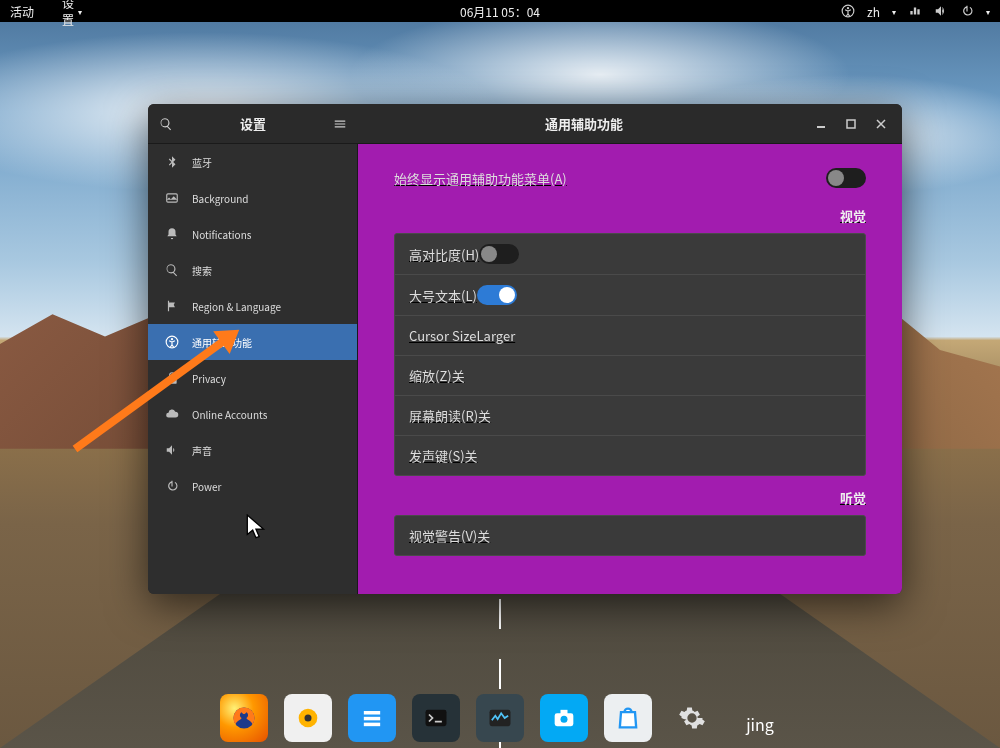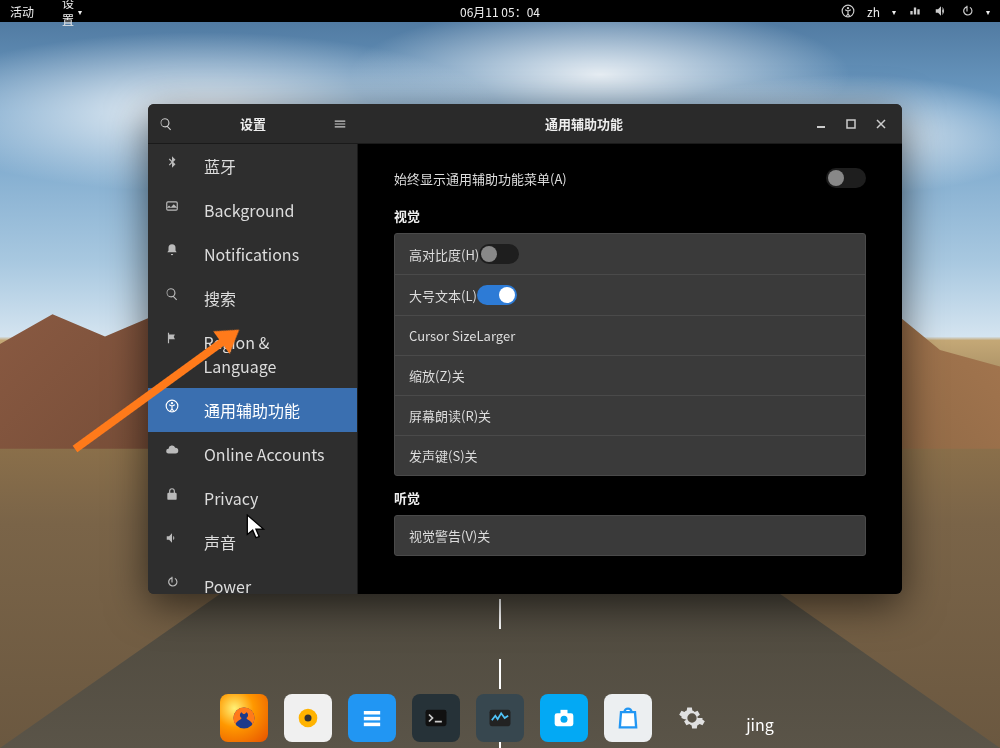--- a/index.html
+++ b/index.html
@@ -72,31 +72,31 @@
   border-bottom: 1px solid #1a1a1a; position: relative;
 }
 .tb-title-right { flex: 1; text-align: center; color: #eee; font-size: 13px; font-weight: 600; }
 .win-buttons { display: flex; gap: 8px; margin-right: 10px; }
 .win-btn { width: 22px; height: 22px; border-radius: 50%; display: flex; align-items: center; justify-content: center; cursor: pointer; }
 .win-btn svg { width: 10px; height: 10px; fill: #ccc; }
 
 .window-body { display: flex; height: calc(100% - 40px); }
 .sidebar { width: 210px; background: #2e2e2e; overflow-y: auto; border-right: 1px solid #1a1a1a; }
 .side-item {
-  display: flex; gap: 24px;
-  padding: 10px 16px; color: #ddd; font-size: 16px; cursor: pointer;
+  display: flex; align-items: center; gap: 12px;
+  padding: 10px 16px; color: #ddd; font-size: 10px; cursor: pointer;
 }
 .side-item.selected { background: #3a6fb0; color: #fff; }
 .side-item .icon { width: 16px; height: 16px; display: flex; align-items: center; justify-content: center; }
 .side-item .icon svg { width: 14px; height: 14px; fill: #bbb; }
 .side-item.selected .icon svg { fill: #fff; }
 
-.content { flex: 1; background: #000000; overflow-y: auto; padding: 24px 36px; }
+.content { flex: 1; background: #a21caf; overflow-y: auto; padding: 24px 36px; text-decoration: underline; }
 .row-top { display: flex; justify-content: space-between; align-items: center; margin-bottom: 18px; }
-.section-label { color: #eee; font-size: 13px; font-weight: 600; margin-bottom: 8px; margin-top: 12px; }
+.section-label { color: #eee; font-size: 13px; font-weight: 600; margin-bottom: 8px; margin-top: 12px; text-align: right; }
 .panel { background: #3a3a3a; border: 1px solid #4a4a4a; border-radius: 3px; }
 .prow {
   display: flex; justify-content: flex-start; align-items: center;
   padding: 10px 14px; border-bottom: 1px solid #4a4a4a;
   color: #ddd; font-size: 13px; cursor: pointer;
 }
 .prow:last-child { border-bottom: none; }
 .prow .val { color: #ddd; }
 
 .toggle {
@@ -275,32 +275,32 @@
               <circle cx="12" cy="12" r="10" fill="none" stroke="#fff" stroke-width="2"></circle>
               <circle cx="12" cy="7" r="2"></circle>
               <path d="M7 10l5 2 5-2M12 12v5l-3 4M12 17l3 4" stroke="#fff" stroke-width="2" fill="none"></path>
             </svg>
           </span>
           <span>通用辅助功能</span>
         </div>
       <div class="side-item">
           <span class="icon">
             <svg viewBox="0 0 24 24">
+              <path d="M7 10V7a5 5 0 0110 0v3h1a2 2 0 012 2v8a2 2 0 01-2 2H6a2 2 0 01-2-2v-8a2 2 0 012-2h1zm2 0h6V7a3 3 0 00-6 0v3z"></path>
+            </svg>
+          </span>
+          <span>Privacy</span>
+        </div>
+      <div class="side-item">
+          <span class="icon">
+            <svg viewBox="0 0 24 24">
               <path d="M6 18a4 4 0 010-8 6 6 0 0111.5-2A5 5 0 0118 18H6z"></path>
             </svg>
           </span>
           <span>Online Accounts</span>
-        </div>
-      <div class="side-item">
-          <span class="icon">
-            <svg viewBox="0 0 24 24">
-              <path d="M7 10V7a5 5 0 0110 0v3h1a2 2 0 012 2v8a2 2 0 01-2 2H6a2 2 0 01-2-2v-8a2 2 0 012-2h1zm2 0h6V7a3 3 0 00-6 0v3z"></path>
-            </svg>
-          </span>
-          <span>Privacy</span>
         </div>
       <div class="side-item">
           <span class="icon">
             <svg viewBox="0 0 24 24">
               <path d="M3 9v6h4l5 5V4L7 9H3zm13 3a4 4 0 00-2-3.5v7a4 4 0 002-3.5z"></path>
             </svg>
           </span>
           <span>声音</span>
         </div>
       <div class="side-item">

